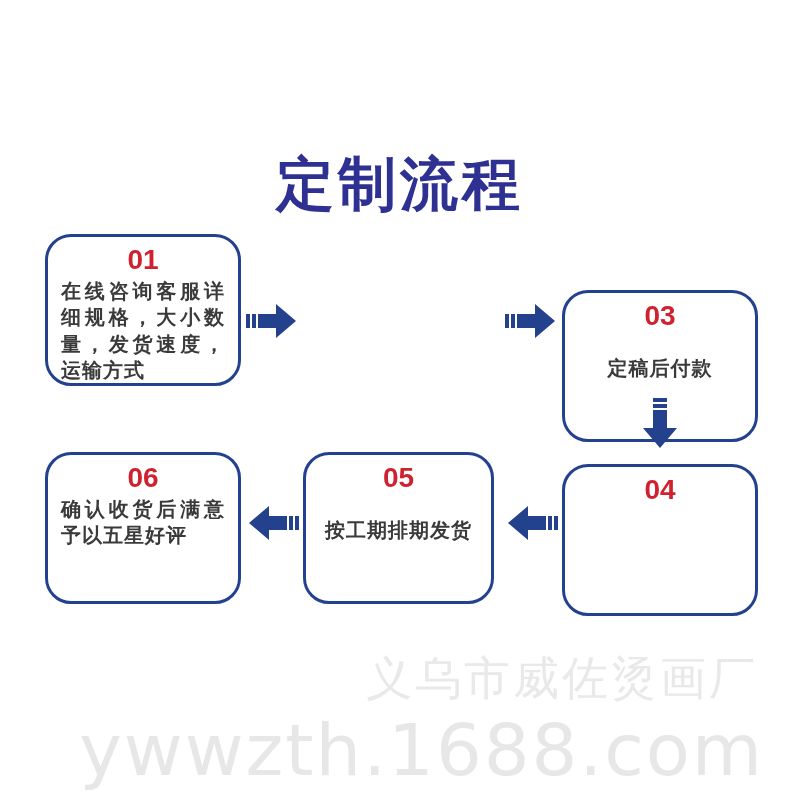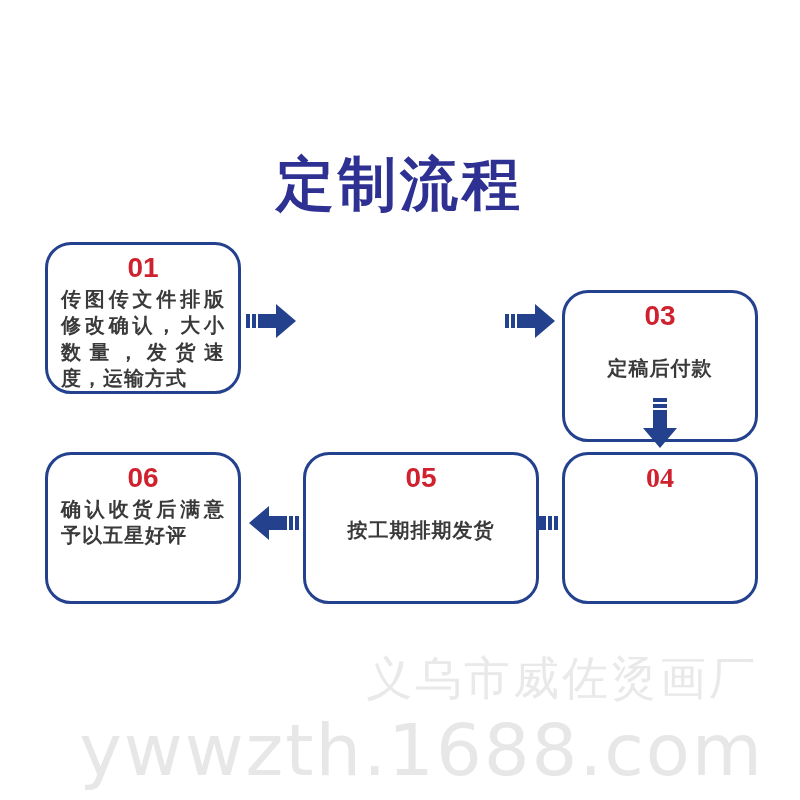--- a/index.html
+++ b/index.html
@@ -62,25 +62,25 @@
     text-align-last:left;
   }
   .step-text.center{
     display:flex;
     align-items:center;
     justify-content:center;
     text-align:center;
     padding-bottom:26px;
   }
 
-  .pos-01{left:45px;top:242px;}
+  .pos-01{left:45px;top:234px;}
   .pos-02{left:303px;top:246px;width:198px;}
   .pos-03{left:562px;top:246px;margin-top:44px;}
-  .pos-04{left:562px;top:452px;font-family:Liberation Serif, serif;}
-  .pos-05{left:303px;top:452px;width:236px;}
+  .pos-04{left:562px;top:464px;}
+  .pos-05{left:303px;top:452px;width:191px;}
   .pos-06{left:45px;top:452px;}
 
   .arrow{position:absolute;color:var(--accent_blue);}
   .arrow svg{display:block;}
   .arr-1-2{left:246px;top:301px;}
   .arr-2-3{left:505px;top:301px;}
   .arr-3-4{left:638px;top:398px;}
   .arr-4-5{left:506px;top:503px;}
   .arr-5-6{left:247px;top:503px;}
 
@@ -105,21 +105,21 @@
 </style>
 </head>
 <body>
 
 <div class="canvas">
 
   <div class="page-title">定制流程</div>
 
   <div class="step-box pos-01">
     <div class="step-number">01</div>
-    <div class="step-text justify">传图传文件排版修改确认，大小数量，发货速度，运输方式</div>
+    <div class="step-text justify">在线咨询客服详细规格，大小数量，发货速度，运输方式</div>
   </div>
 
   <div class="arrow arr-1-2">
     <svg width="52" height="40" viewBox="0 0 52 40">
       <rect x="0" y="13" width="4" height="14" fill="currentColor"></rect>
       <rect x="6" y="13" width="4" height="14" fill="currentColor"></rect>
       <polygon points="12,13 30,13 30,3 50,20 30,37 30,27 12,27" fill="currentColor"></polygon>
     </svg>
   </div>
 

